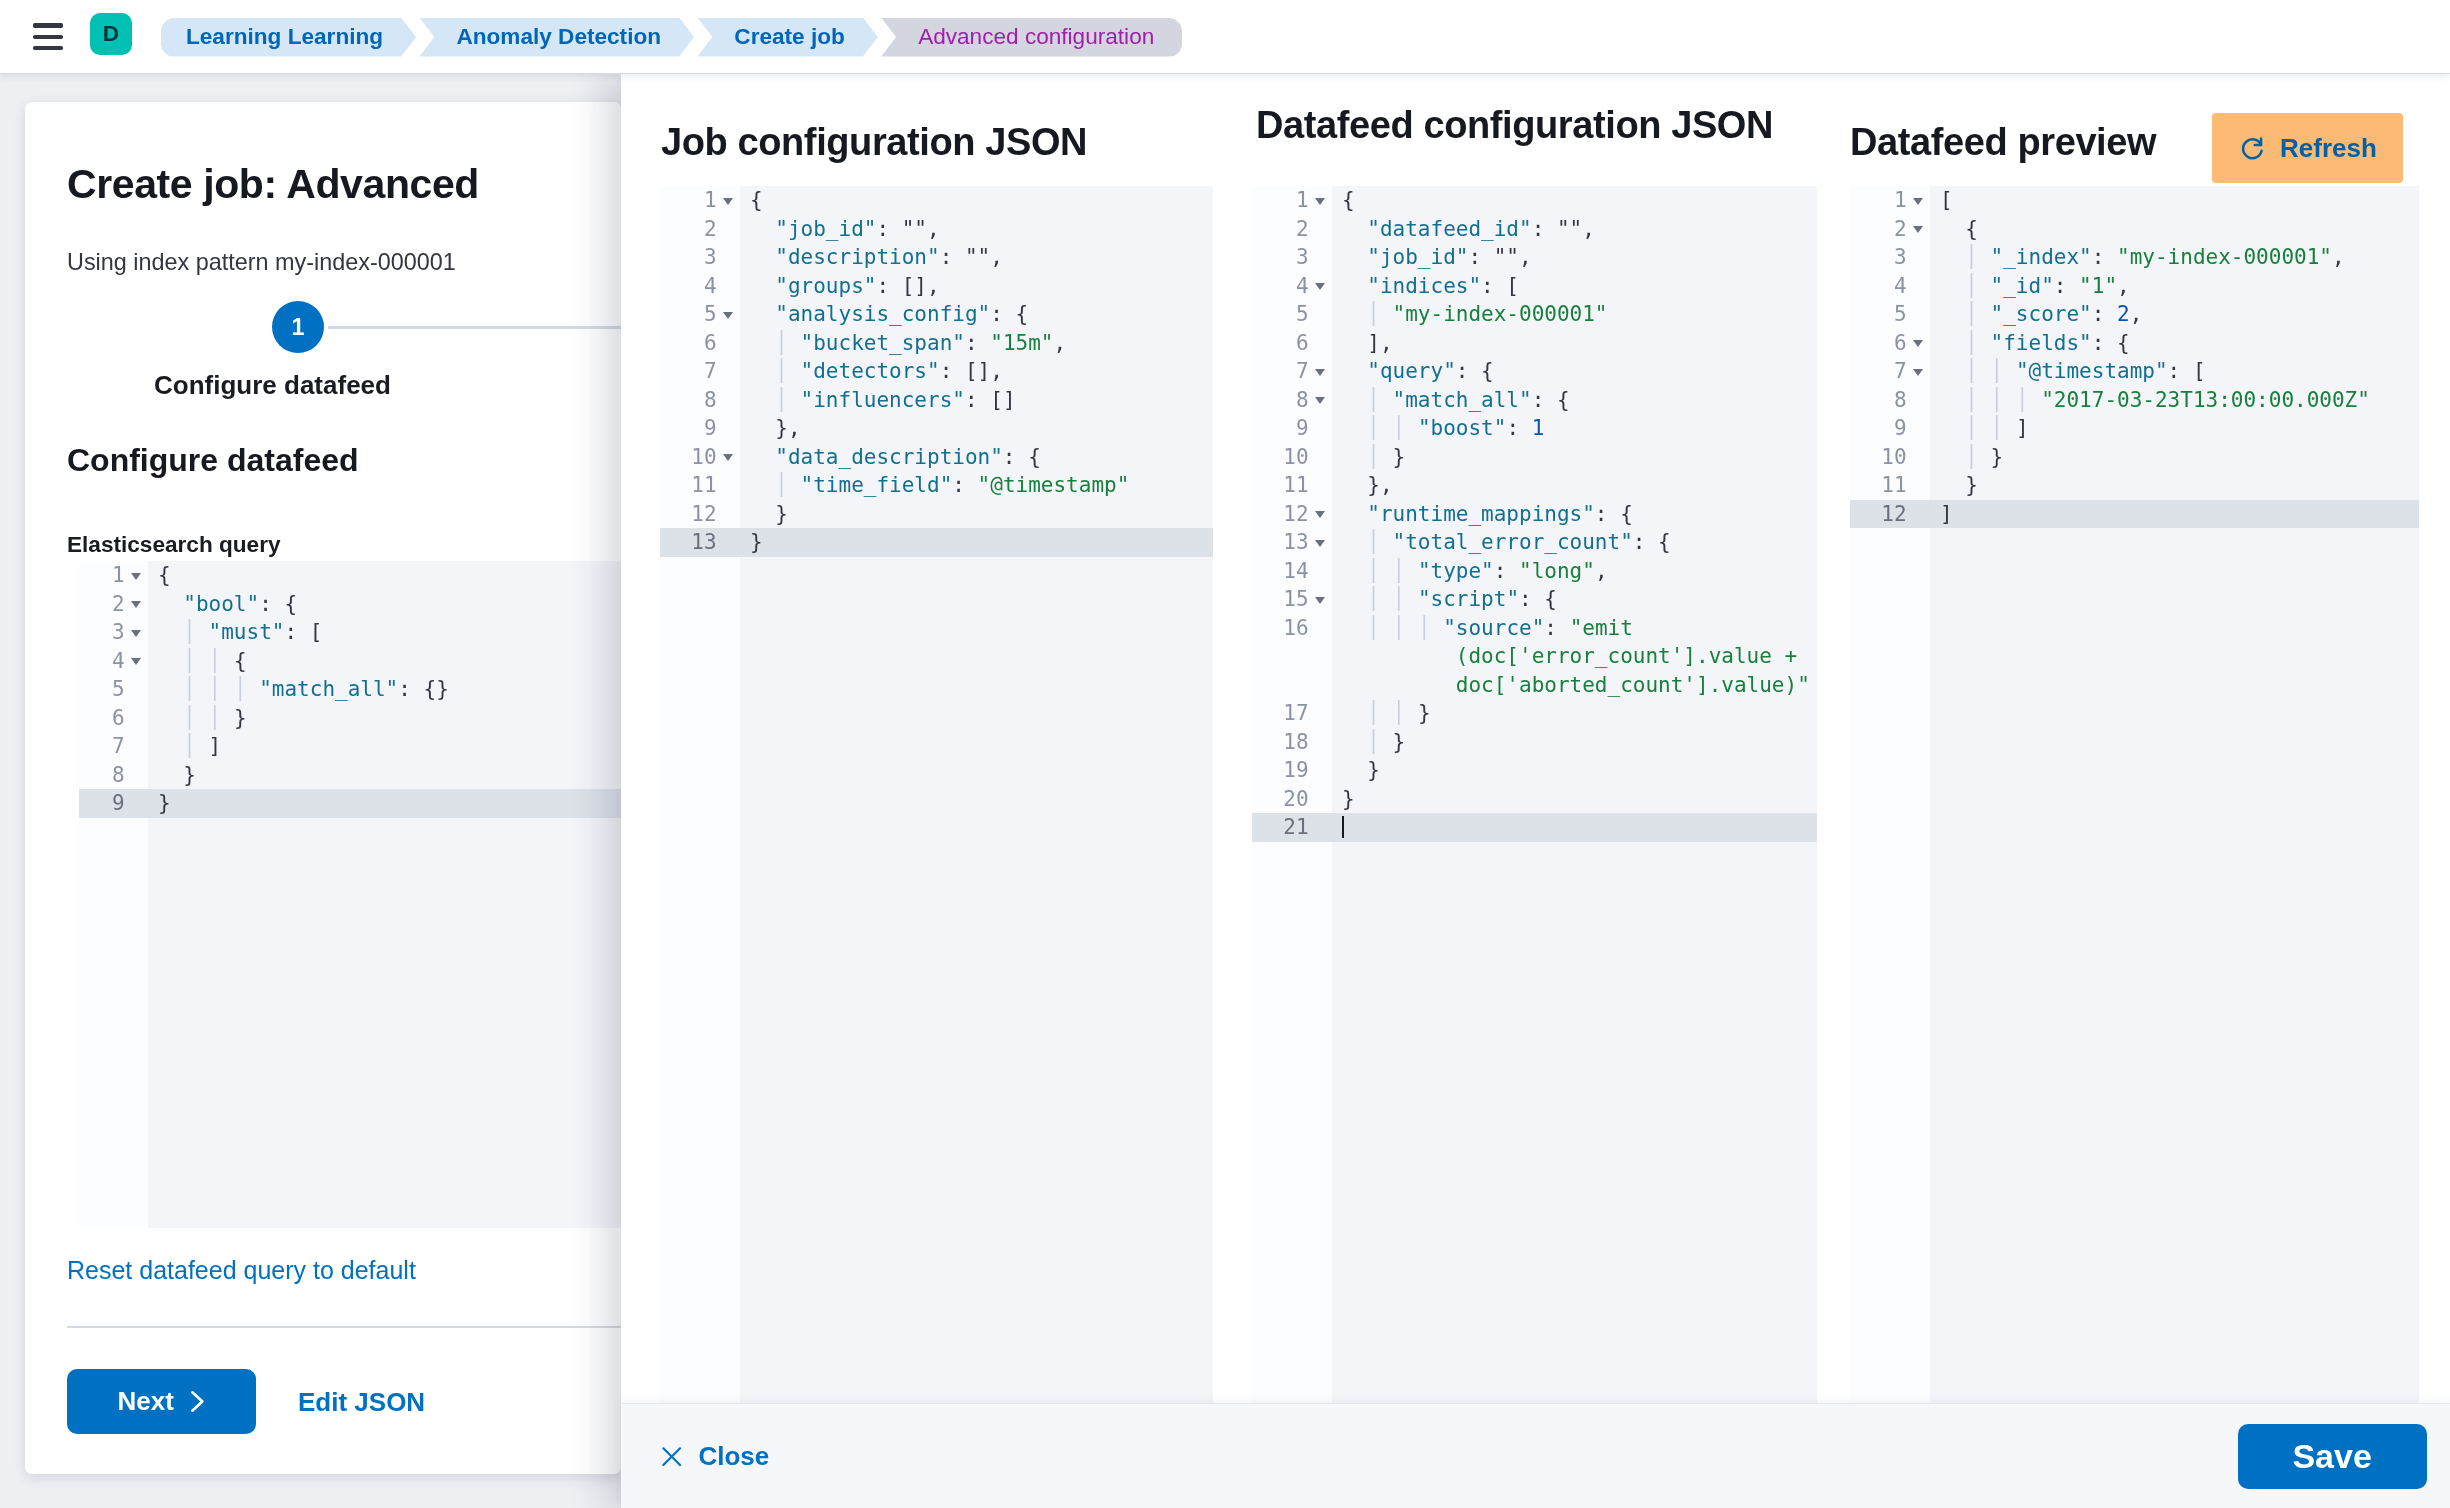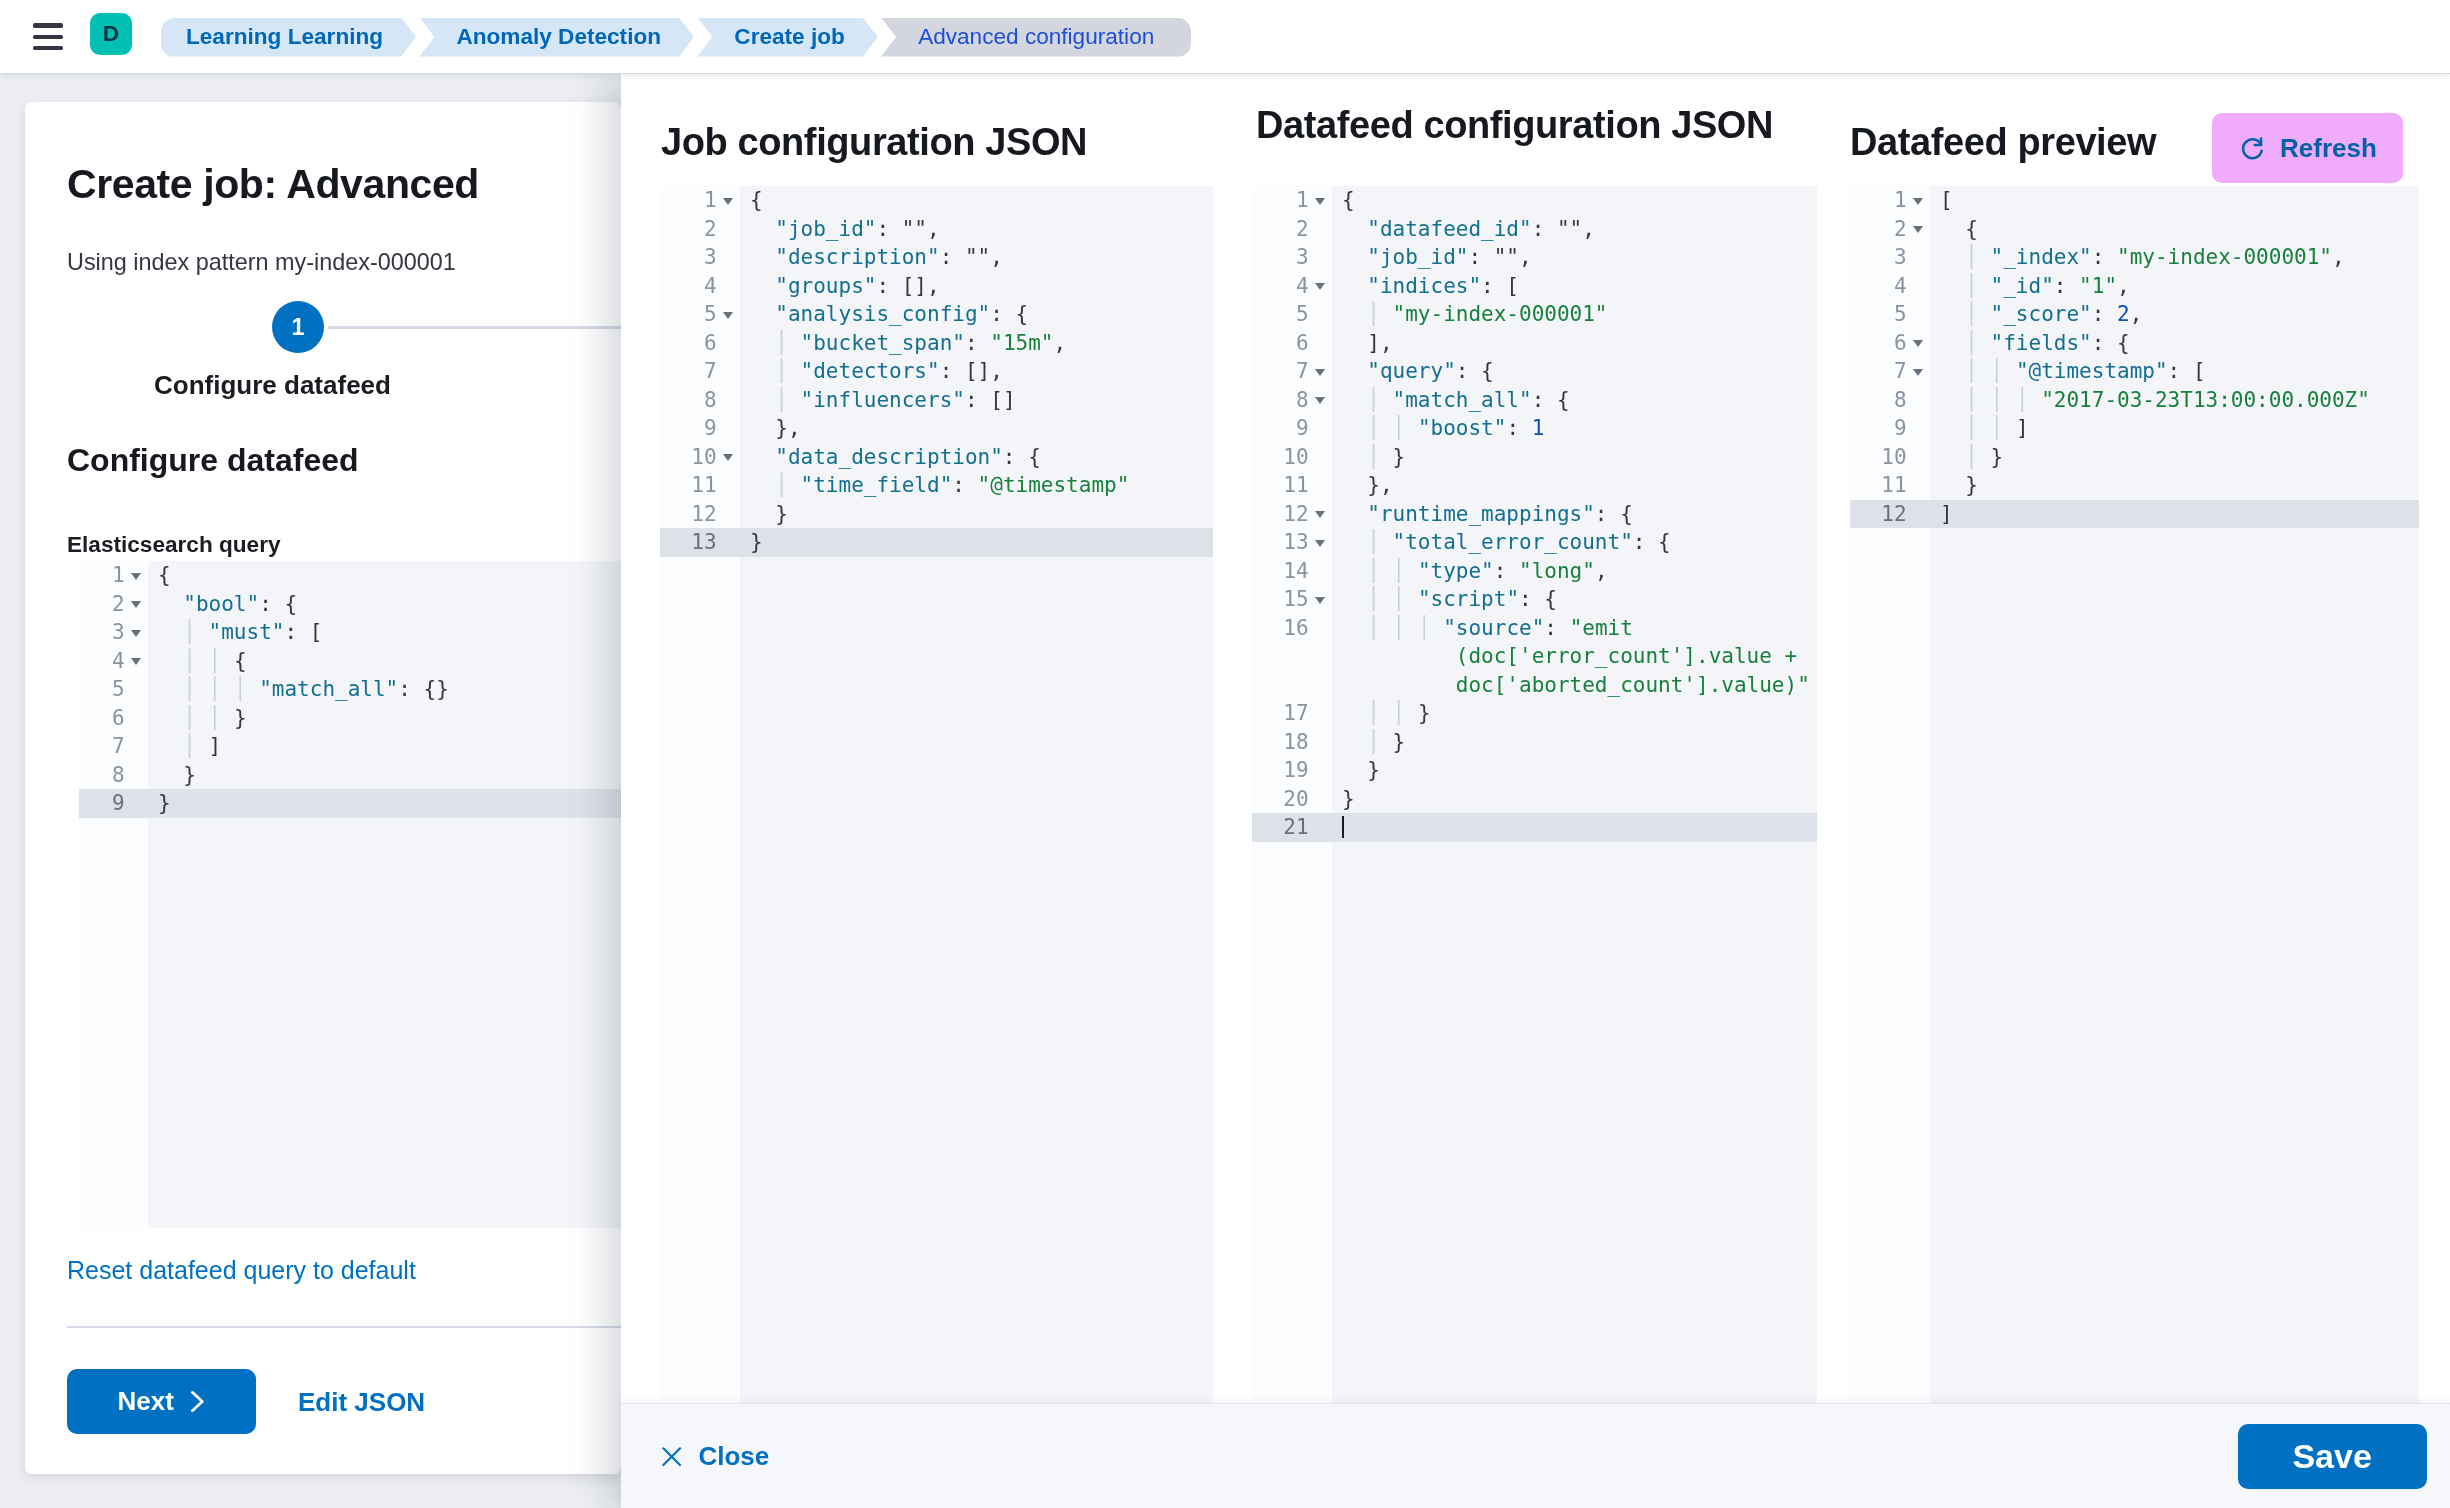--- a/index.html
+++ b/index.html
@@ -17,24 +17,24 @@
                 background:#00bfb3; color:#00363b; font-weight:700; font-size:22.6px;
                 display:flex; align-items:center; justify-content:center; }
   .crumbs { position:absolute; left:161px; top:17.6px; display:flex; align-items:center; }
   .crumb { height:39px; display:flex; align-items:center; font-size:22.6px; font-weight:600;
            background:#d5e7f7; color:#0066b8; padding:0 33px 0 25px; white-space:nowrap; }
   .crumb.first { border-radius:13.4px 0 0 13.4px;
      clip-path:polygon(0 0, calc(100% - 15px) 0, 100% 50%, calc(100% - 15px) 100%, 0 100%); }
   .crumb.mid { margin-left:3.3px;
      clip-path:polygon(0 0, calc(100% - 15px) 0, 100% 50%, calc(100% - 15px) 100%, 0 100%, 15px 50%);
      padding-left:37px; }
-  .crumb.last { margin-left:3.3px; background:#d3d6de; color:#1d4ed8; font-weight:500;
+  .crumb.last { margin-left:3.3px; background:#d3d6de; color:#a21caf; font-weight:500;
      border-radius:0 13.4px 13.4px 0;
      clip-path:polygon(0 0, 100% 0, 100% 100%, 0 100%, 15px 50%);
-     padding-left:37px; padding-right:37px; }
+     padding-left:37px; padding-right:28px; }
 
   
   .card { position:absolute; left:25px; top:102px; width:596px; height:1372px; background:#fff;
           border-radius:6.7px; box-shadow:0 3.3px 11.7px rgba(40,50,70,.13); z-index:10; }
   .card .page-title { position:absolute; left:42px; top:59px; font-size:41px; font-weight:700; color:#16191f; letter-spacing:-0.4px; }
   .card .page-sub { position:absolute; left:42px; top:147px; font-size:23.4px; color:#343741; }
   .step-circle { position:absolute; left:247px; top:199px; width:52px; height:52px; border-radius:50%;
                  background:#0071c2; color:#fff; font-size:23.4px; font-weight:700;
                  display:flex; align-items:center; justify-content:center; cursor:pointer; }
   .step-line { position:absolute; left:303px; top:224px; width:293px; height:2.5px; background:#d3dae6; }
@@ -48,22 +48,22 @@
   .next-btn { position:absolute; left:42px; top:1267px; width:189px; height:65px; border-radius:10px;
               background:#0071c2; color:#fff; border:none; font-size:26px; font-weight:600;
               display:flex; align-items:center; justify-content:center; gap:15px; cursor:pointer;
               font-family:"Liberation Sans", sans-serif; }
   .editjson-link { position:absolute; left:273px; top:1285px; font-size:26px; font-weight:600; color:#0071c2; cursor:pointer; }
 
   
   .flyout { position:absolute; left:621px; top:74px; width:1829px; height:1435px; background:#fff;
             box-shadow:-15px 0 35px rgba(30,40,60,.18); z-index:20; }
   .col-title { position:absolute; font-size:38px; font-weight:700; color:#16191f; letter-spacing:-0.4px; }
-  .refresh-btn { position:absolute; left:1591px; top:39px; width:191px; height:70px; border-radius:10px;
-                 border:none; background:#f0abfc; color:#0061a6; font-size:26px; font-weight:600;
+  .refresh-btn { position:absolute; left:1591px; top:39px; width:191px; height:70px; border-radius:4px;
+                 border:none; background:#fdba74; color:#0061a6; font-size:26px; font-weight:600;
                  display:flex; align-items:center; justify-content:center; gap:13.4px; cursor:pointer;
                  font-family:"Liberation Sans", sans-serif; }
 
   
   .editor { position:absolute; font-family:"DejaVu Sans Mono", monospace; font-size:21px;
             background:linear-gradient(to right, #fcfdfe 0, #fcfdfe var(--gw), #f3f5f9 var(--gw), #f3f5f9 100%);
             overflow:hidden; cursor:text; }
   .ed-row { display:flex; height:28.5px; line-height:28.5px; white-space:pre; }
   .ed-row.active { background:#dde2e9; }
   .g-num { width:calc(var(--gw) - 23.4px); text-align:right; color:#8b93a3; flex:none; }

